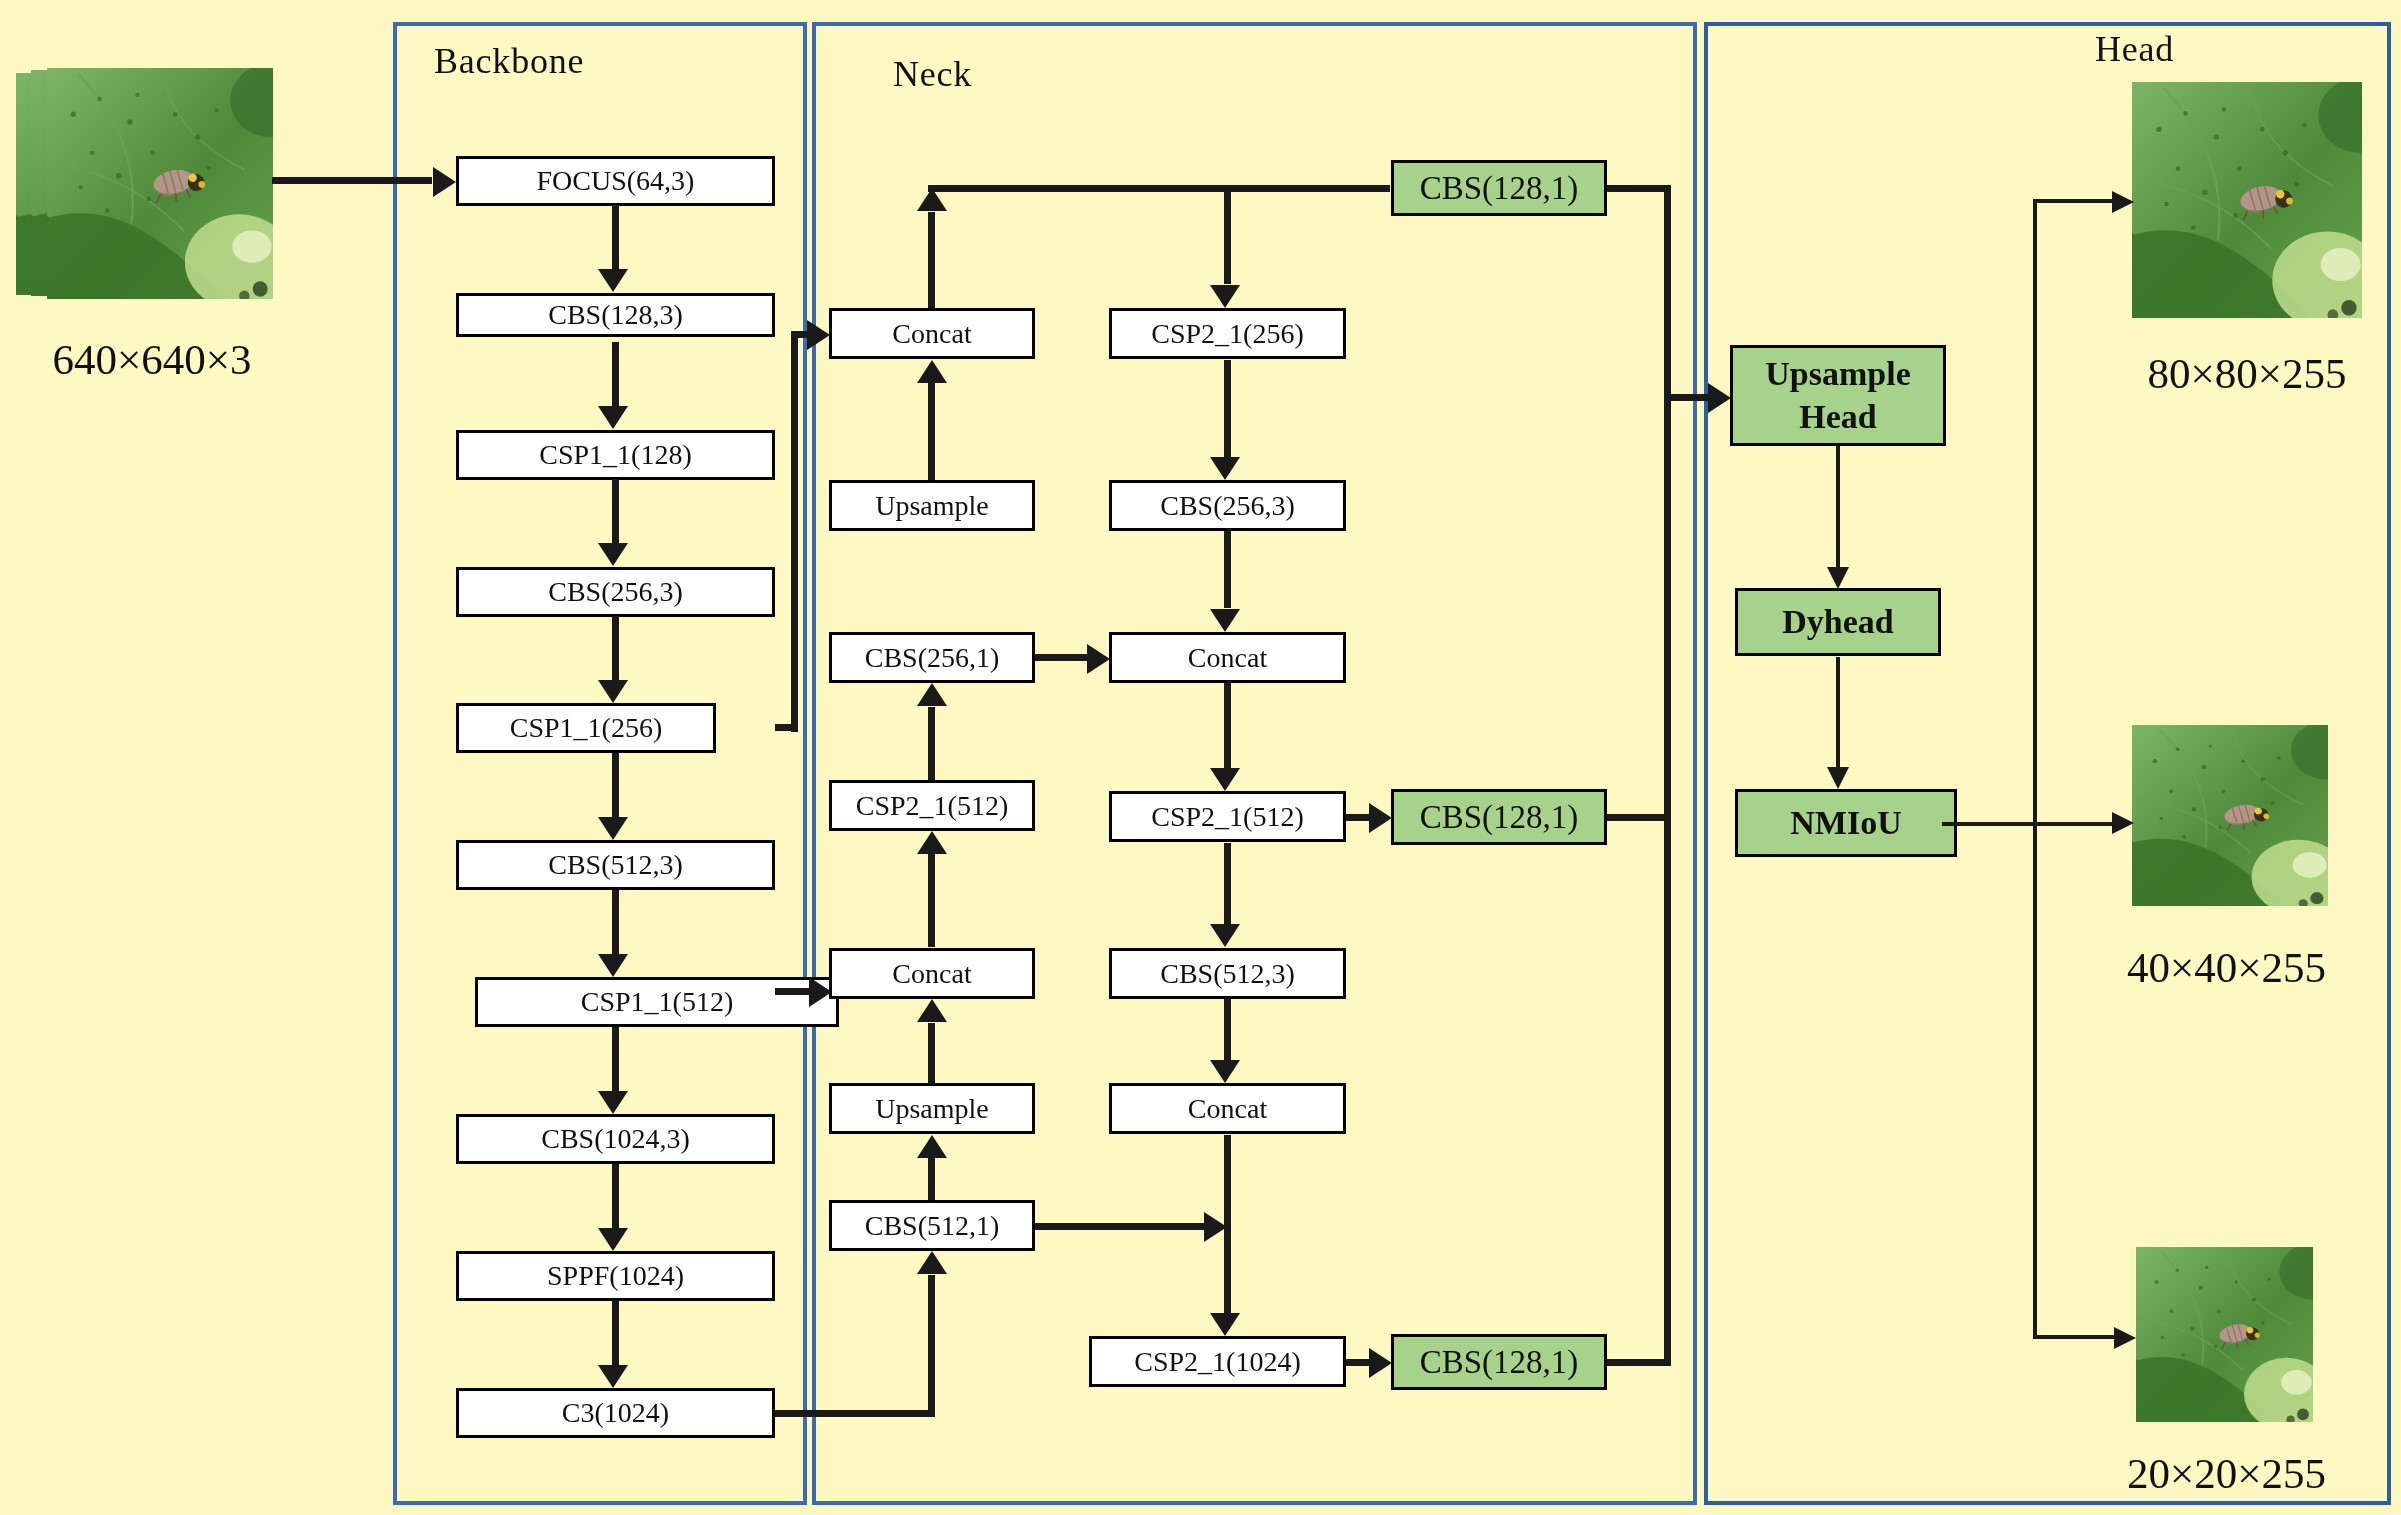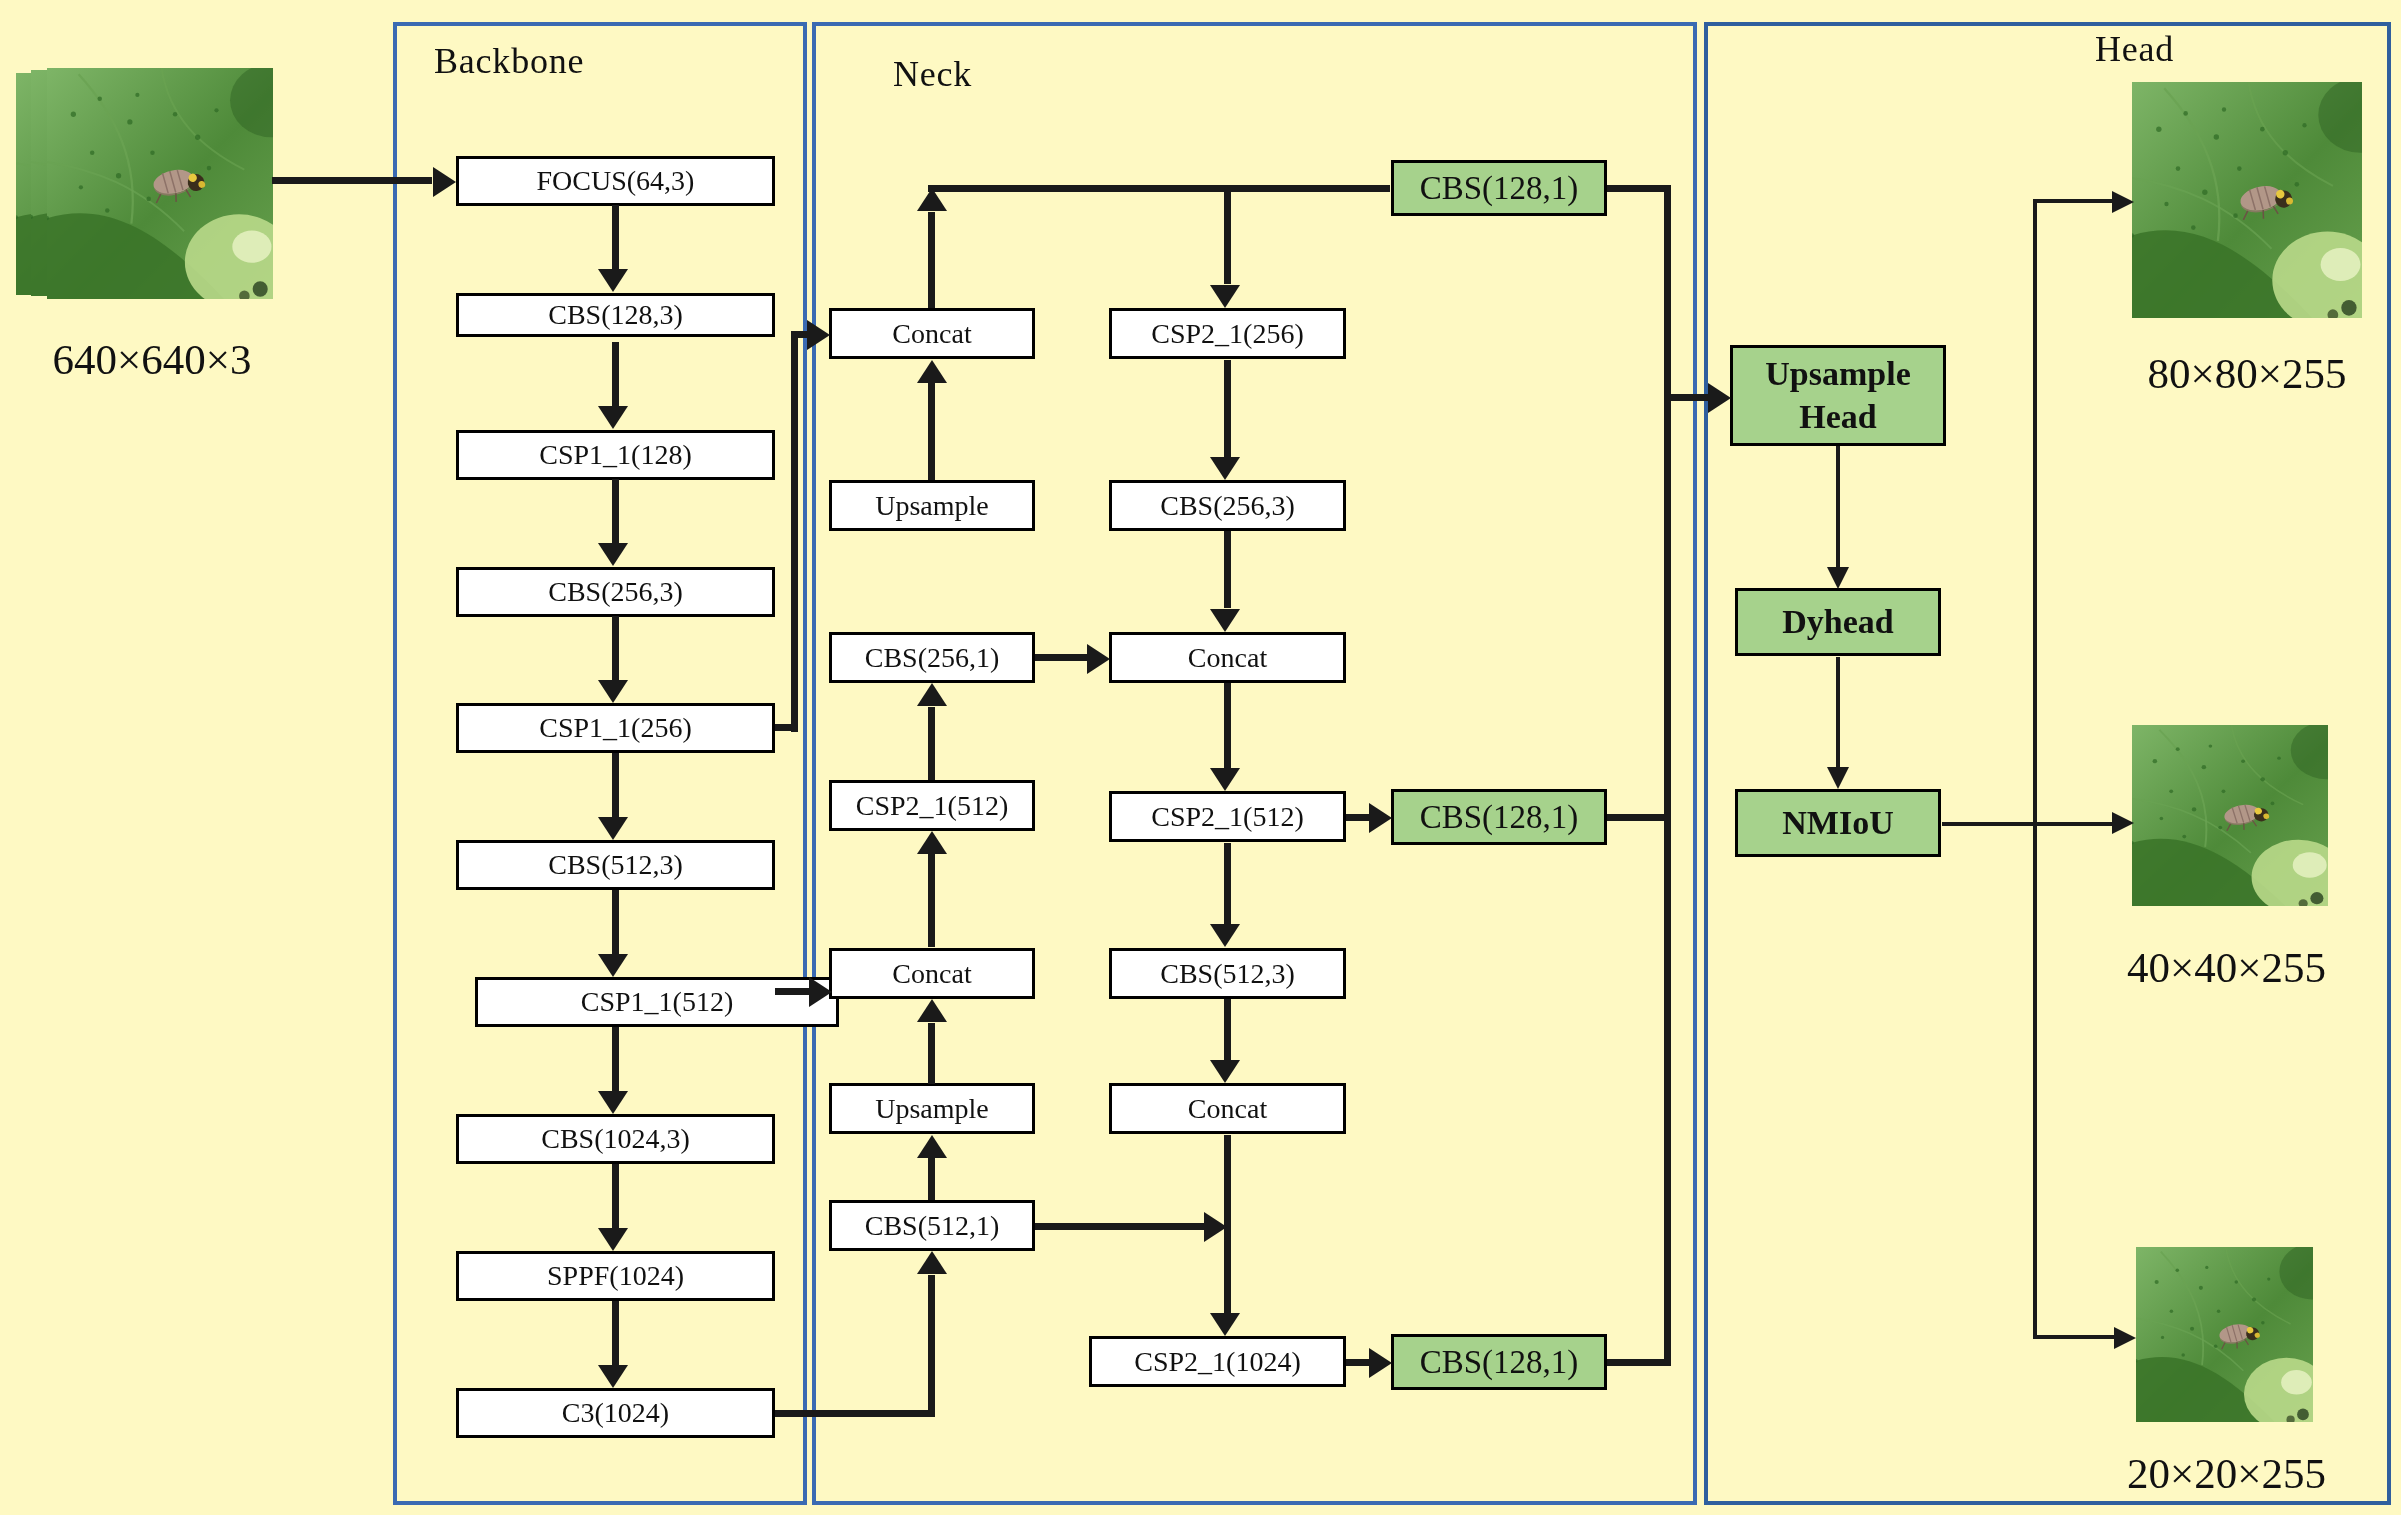--- a/index.html
+++ b/index.html
@@ -117,21 +117,21 @@
         <use href="#leafpic"></use>
       </svg>
   </div>
   <div class="dimlabel" style="left:2110px;top:1449px;width:233px;">20×20×255</div>
 
   <div id="nodes">
       <div class="node" style="left: 456px; top: 156px; width: 319px; height: 50px;">FOCUS(64,3)</div>
       <div class="node" style="left: 456px; top: 293px; width: 319px; height: 44px;">CBS(128,3)</div>
       <div class="node" style="left: 456px; top: 430px; width: 319px; height: 50px;">CSP1_1(128)</div>
       <div class="node" style="left: 456px; top: 567px; width: 319px; height: 50px;">CBS(256,3)</div>
-      <div class="node" style="left: 456px; top: 703px; width: 319px; height: 50px;">CSP1_1(256)</div>
+      <div class="node" style="left: 456px; top: 703px; width: 260px; height: 50px;">CSP1_1(256)</div>
       <div class="node" style="left: 456px; top: 840px; width: 319px; height: 50px;">CBS(512,3)</div>
       <div class="node" style="left: 456px; top: 977px; width: 364px; height: 50px; margin-left: 19px;">CSP1_1(512)</div>
       <div class="node" style="left: 456px; top: 1114px; width: 319px; height: 50px;">CBS(1024,3)</div>
       <div class="node" style="left: 456px; top: 1251px; width: 319px; height: 50px;">SPPF(1024)</div>
       <div class="node" style="left: 456px; top: 1388px; width: 319px; height: 50px;">C3(1024)</div>
       <div class="node" style="left: 829px; top: 308px; width: 206px; height: 51px;">Concat</div>
       <div class="node" style="left: 829px; top: 480px; width: 206px; height: 51px;">Upsample</div>
       <div class="node" style="left: 829px; top: 632px; width: 206px; height: 51px;">CBS(256,1)</div>
       <div class="node" style="left: 829px; top: 780px; width: 206px; height: 51px;">CSP2_1(512)</div>
       <div class="node" style="left: 829px; top: 948px; width: 206px; height: 51px;">Concat</div>
@@ -142,21 +142,21 @@
       <div class="node" style="left: 1109px; top: 632px; width: 237px; height: 51px;">Concat</div>
       <div class="node" style="left: 1109px; top: 791px; width: 237px; height: 51px;">CSP2_1(512)</div>
       <div class="node" style="left: 1109px; top: 948px; width: 237px; height: 51px;">CBS(512,3)</div>
       <div class="node" style="left: 1109px; top: 1083px; width: 237px; height: 51px;">Concat</div>
       <div class="node" style="left: 1089px; top: 1336px; width: 257px; height: 51px;">CSP2_1(1024)</div>
       <div class="node green" style="left: 1391px; top: 160px; width: 216px; height: 56px; background: rgb(166, 210, 140);">CBS(128,1)</div>
       <div class="node green" style="left: 1391px; top: 789px; width: 216px; height: 56px; background: rgb(166, 210, 140);">CBS(128,1)</div>
       <div class="node green" style="left: 1391px; top: 1334px; width: 216px; height: 56px; background: rgb(166, 210, 140);">CBS(128,1)</div>
       <div class="node hgreen" style="left: 1730px; top: 345px; width: 216px; height: 101px; background: rgb(166, 210, 140);">Upsample Head</div>
       <div class="node hgreen" style="left: 1735px; top: 588px; width: 206px; height: 68px; background: rgb(166, 210, 140);">Dyhead</div>
-      <div class="node hgreen" style="left: 1735px; top: 789px; width: 206px; height: 68px; background: rgb(166, 210, 140);">NMIoU</div>
+      <div class="node hgreen" style="left: 1735px; top: 789px; width: 222px; height: 68px; background: rgb(166, 210, 140);">NMIoU</div>
     </div>
   <div id="edges">
       <div class="line" style="left: 272px; top: 177px; width: 160px; height: 7px; background: rgb(26, 26, 26);"></div>
       <div class="line" style="left: 612px; top: 205px; width: 7px; height: 64px; background: rgb(26, 26, 26);"></div>
       <div class="line" style="left: 612px; top: 342px; width: 7px; height: 64px; background: rgb(26, 26, 26);"></div>
       <div class="line" style="left: 612px; top: 479px; width: 7px; height: 64px; background: rgb(26, 26, 26);"></div>
       <div class="line" style="left: 612px; top: 616px; width: 7px; height: 64px; background: rgb(26, 26, 26);"></div>
       <div class="line" style="left: 612px; top: 753px; width: 7px; height: 64px; background: rgb(26, 26, 26);"></div>
       <div class="line" style="left: 612px; top: 890px; width: 7px; height: 64px; background: rgb(26, 26, 26);"></div>
       <div class="line" style="left: 612px; top: 1027px; width: 7px; height: 64px; background: rgb(26, 26, 26);"></div>

